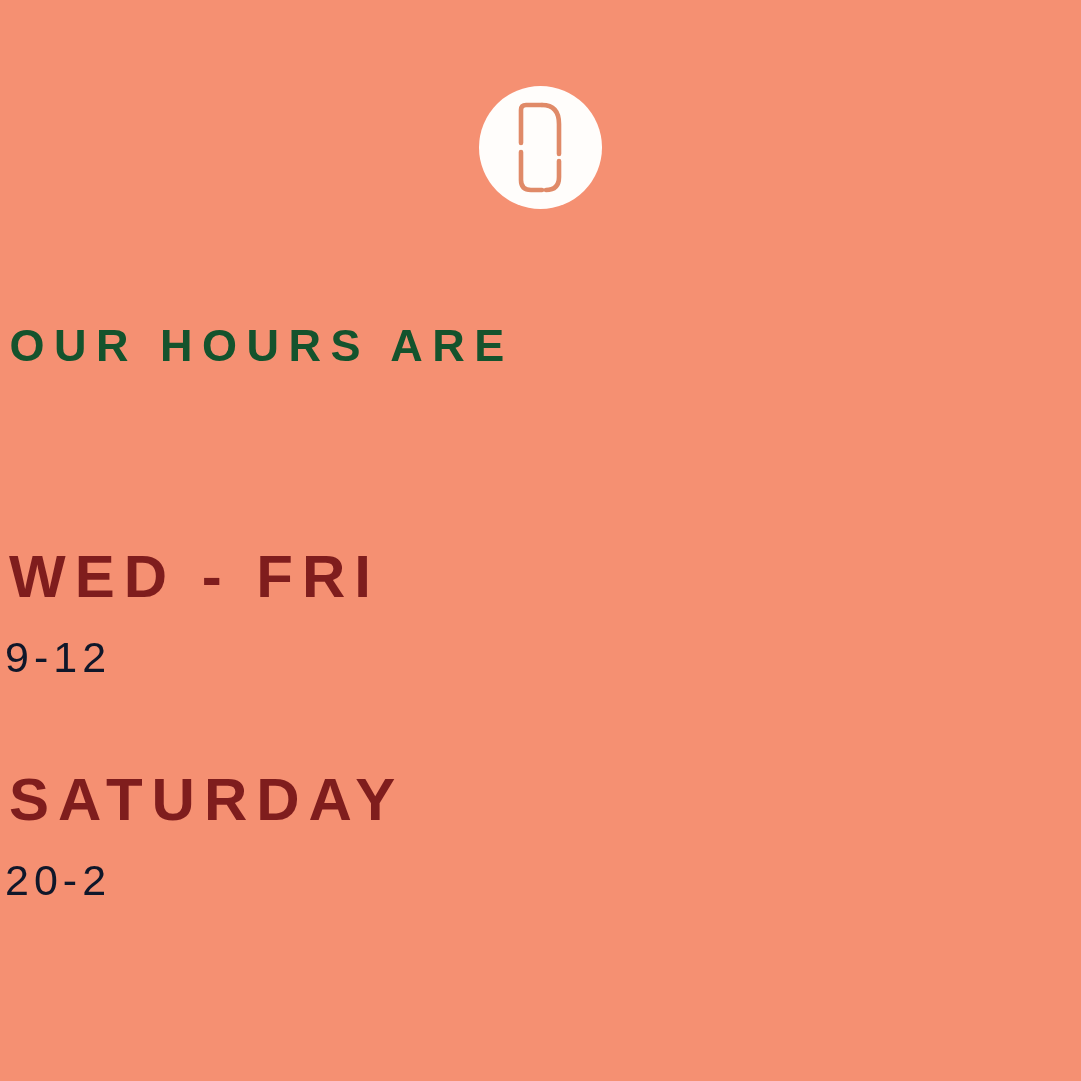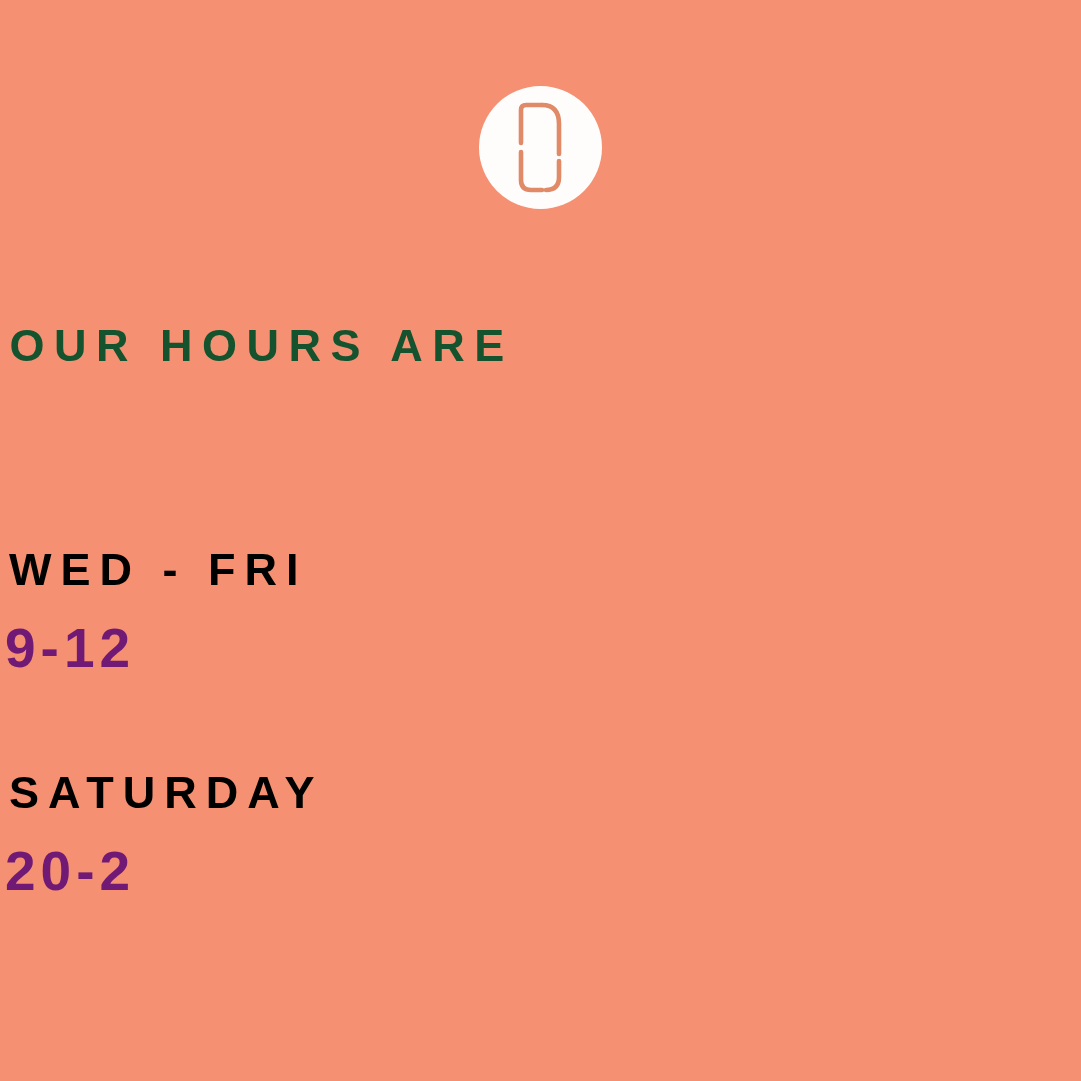--- a/index.html
+++ b/index.html
@@ -59,35 +59,35 @@
 
   .block {
     position: absolute;
     left: 0;
     right: 0;
   }
   .block-wed { top: 547px; }
   .block-sat { top: 770px; }
 
   .day-label {
-    font-size: 45px;
+    font-size: 60px;
     font-weight: bold;
     letter-spacing: 9px;
-    color: #000000;
+    color: #7f1d1d;
     line-height: 1.0;
     white-space: nowrap;
     text-indent: 9px;
   }
 
   .day-time {
     margin-top: 29px;
-    font-size: 55px;
-    font-weight: bold;
+    font-size: 43px;
+    font-weight: normal;
     letter-spacing: 5px;
-    color: #701a75;
+    color: #0f172a;
     line-height: 1.0;
     white-space: nowrap;
     text-indent: 5px;
   }
 </style>
 </head>
 <body>
 
 <div id="poster">
 

